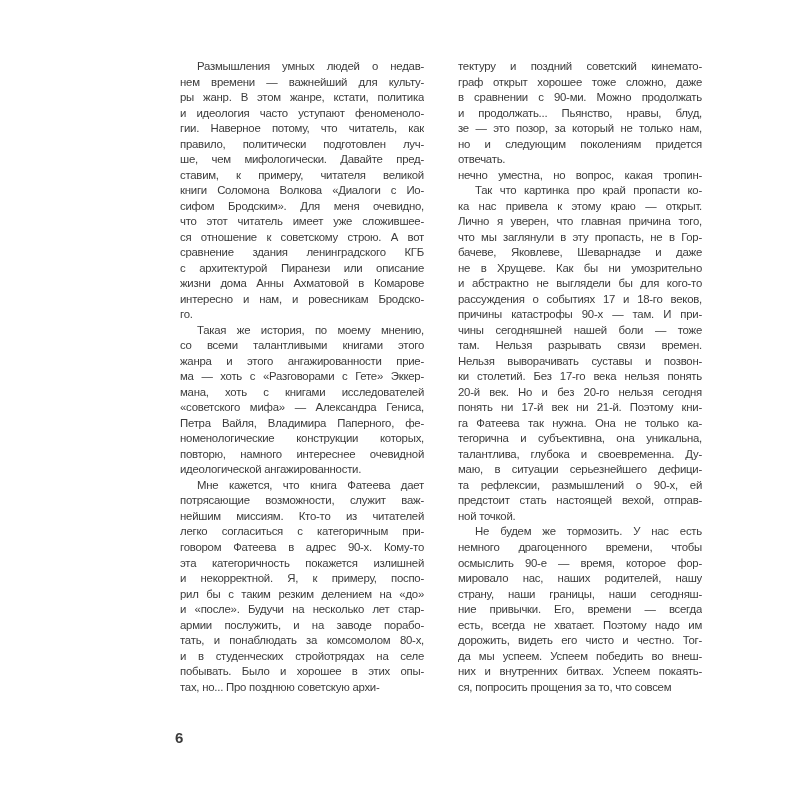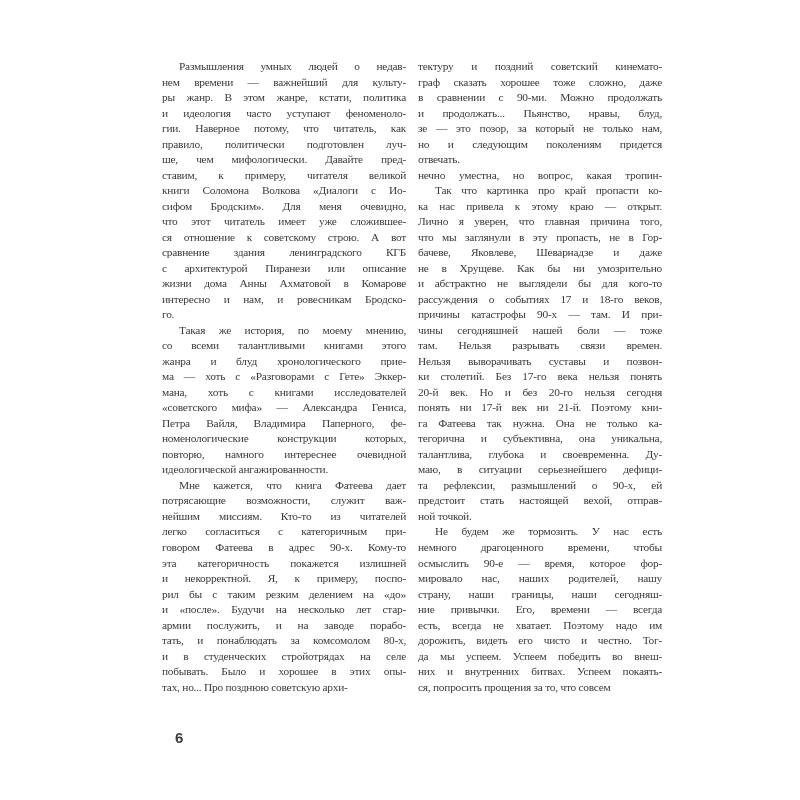--- a/index.html
+++ b/index.html
@@ -14,25 +14,24 @@
     overflow: hidden;
   }
   .page {
     position: relative;
     width: 800px;
     height: 800px;
     background: var(--paper, #ffffff);
   }
   .columns {
     position: absolute;
-    left: 162px;
+    left: 180px;
     top: 59px;
     display: flex;
-    gap: 12px;
-    font-family: Liberation Serif, serif;
+    gap: 34px;
   }
   .col {
     width: 244px;
   }
   .line {
     height: 15.52px;
     line-height: 15.52px;
     font-size: 11.4px;
     letter-spacing: -0.25px;
     color: var(--ink, #3b3b3b);
@@ -75,21 +74,21 @@
         <div class="line">сифом Бродским». Для меня очевидно,</div>
         <div class="line">что этот читатель имеет уже сложившее-</div>
         <div class="line">ся отношение к советскому строю. А вот</div>
         <div class="line">сравнение здания ленинградского КГБ</div>
         <div class="line">с архитектурой Пиранези или описание</div>
         <div class="line">жизни дома Анны Ахматовой в Комарове</div>
         <div class="line">интересно и нам, и ровесникам Бродско-</div>
         <div class="line last">го.</div>
         <div class="line indent">Такая же история, по моему мнению,</div>
         <div class="line">со всеми талантливыми книгами этого</div>
-        <div class="line">жанра и блуд хронологического прие-</div>
+        <div class="line">жанра и этого ангажированности прие-</div>
         <div class="line">ма — хоть с «Разговорами с Гете» Эккер-</div>
         <div class="line">мана, хоть с книгами исследователей</div>
         <div class="line">«советского мифа» — Александра Гениса,</div>
         <div class="line">Петра Вайля, Владимира Паперного, фе-</div>
         <div class="line">номенологические конструкции которых,</div>
         <div class="line">повторю, намного интереснее очевидной</div>
         <div class="line last">идеологической ангажированности.</div>
         <div class="line indent">Мне кажется, что книга Фатеева дает</div>
         <div class="line">потрясающие возможности, служит важ-</div>
         <div class="line">нейшим миссиям. Кто-то из читателей</div>
@@ -100,21 +99,21 @@
         <div class="line">рил бы с таким резким делением на «до»</div>
         <div class="line">и «после». Будучи на несколько лет стар-</div>
         <div class="line">армии послужить, и на заводе порабо-</div>
         <div class="line">тать, и понаблюдать за комсомолом 80-х,</div>
         <div class="line">и в студенческих стройотрядах на селе</div>
         <div class="line">побывать. Было и хорошее в этих опы-</div>
         <div class="line last">тах, но... Про позднюю советскую архи-</div>
       </div>
       <div class="col">
         <div class="line">тектуру и поздний советский кинемато-</div>
-        <div class="line">граф сказать хорошее тоже сложно, даже</div>
+        <div class="line">граф открыт хорошее тоже сложно, даже</div>
         <div class="line">в сравнении с 90-ми. Можно продолжать</div>
         <div class="line">и продолжать... Пьянство, нравы, блуд,</div>
         <div class="line">зе — это позор, за который не только нам,</div>
         <div class="line">но и следующим поколениям придется</div>
         <div class="line last">отвечать.</div>
         <div class="line">нечно уместна, но вопрос, какая тропин-</div>
         <div class="line indent">Так что картинка про край пропасти ко-</div>
         <div class="line">ка нас привела к этому краю — открыт.</div>
         <div class="line">Лично я уверен, что главная причина того,</div>
         <div class="line">что мы заглянули в эту пропасть, не в Гор-</div>

